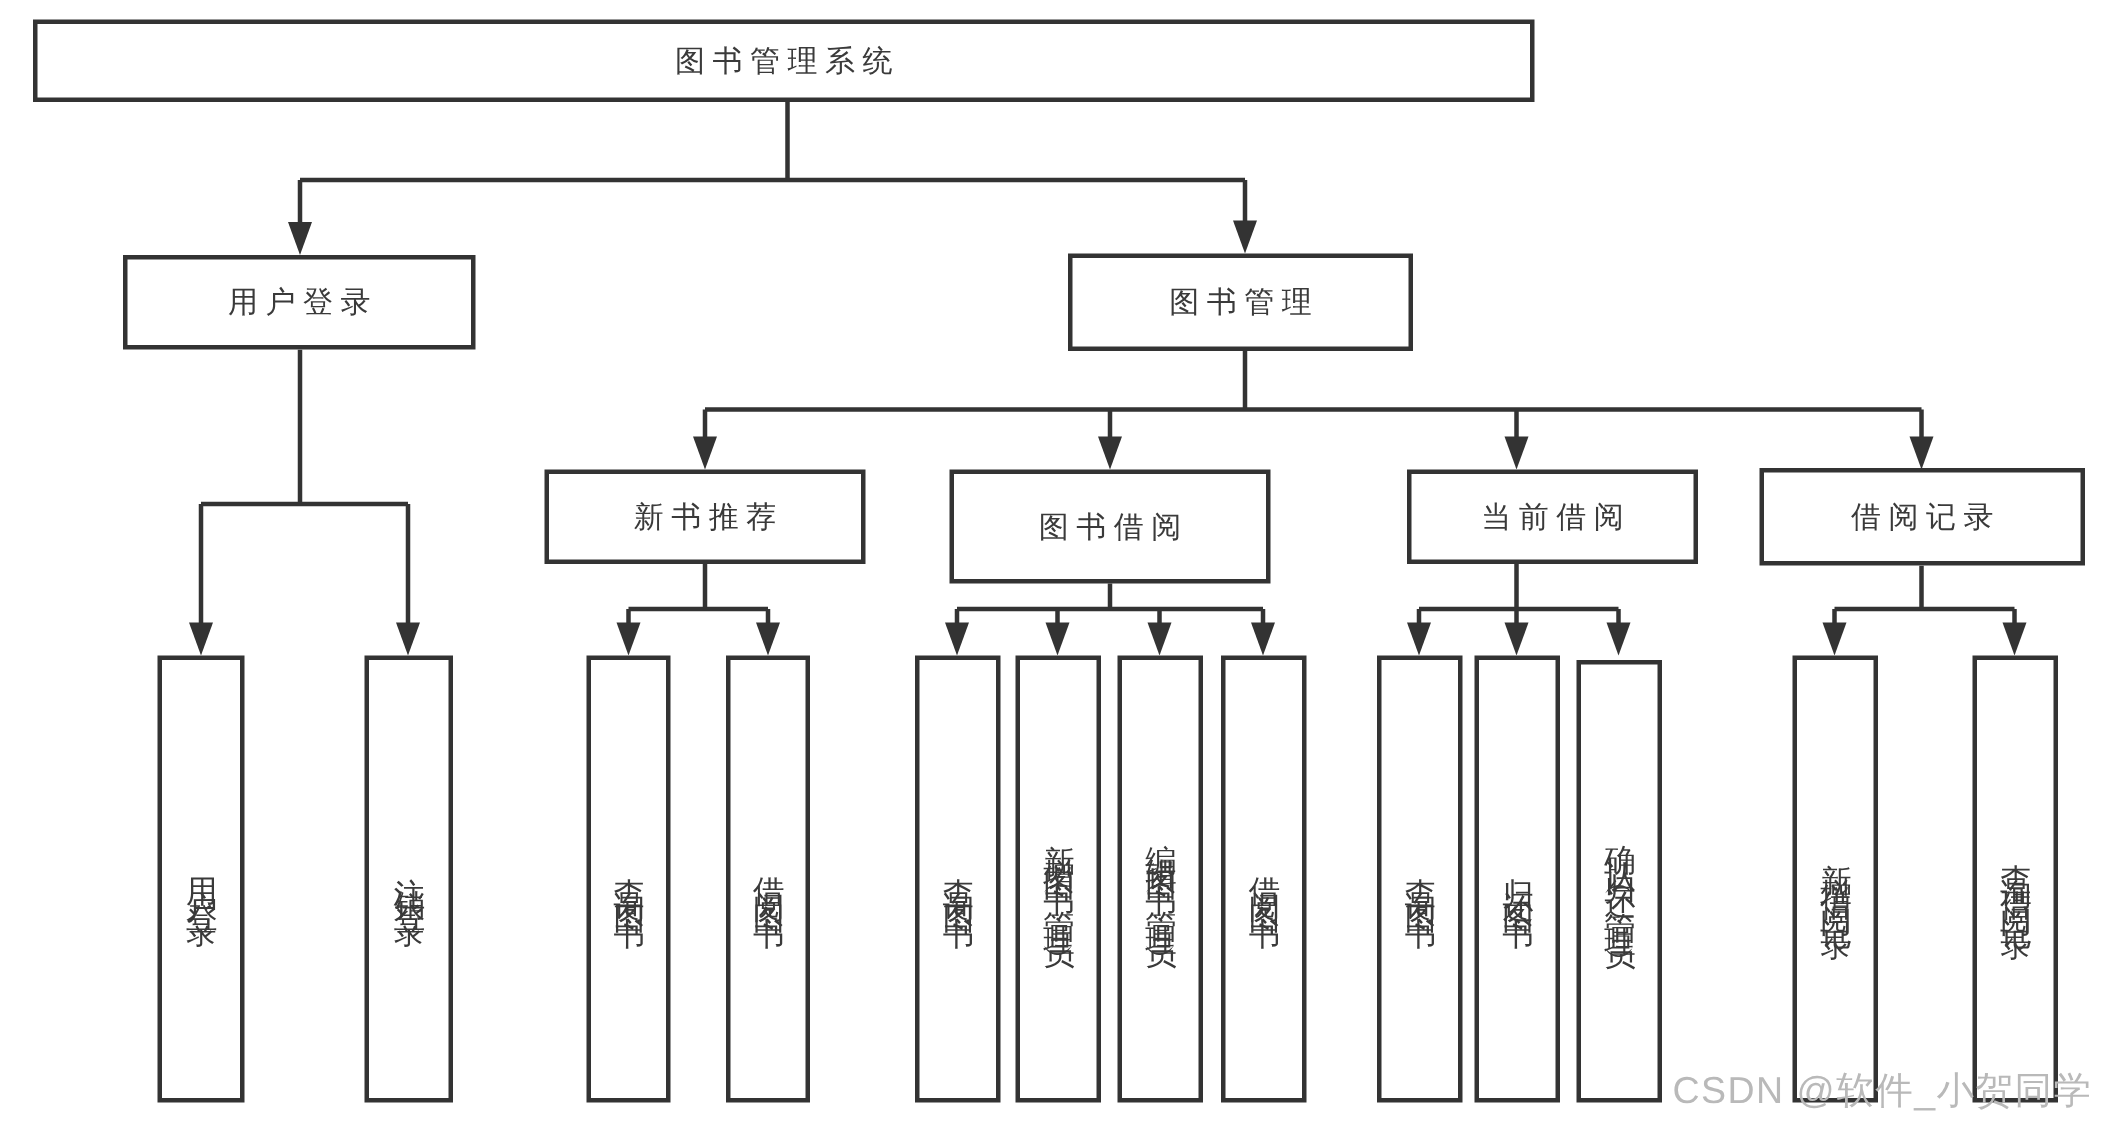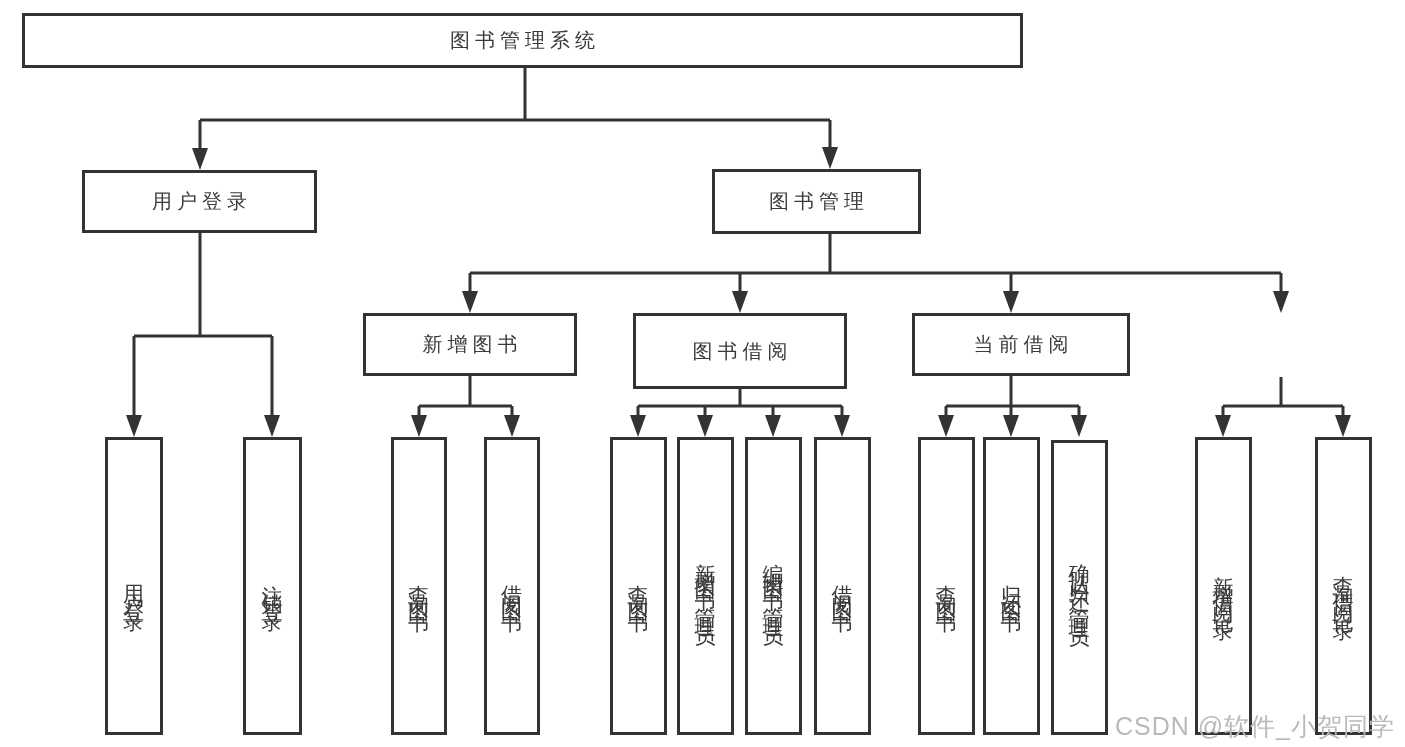--- a/index.html
+++ b/index.html
@@ -75,32 +75,35 @@
     </g>
   </svg>
 
   <div class="box h" style="left:22px;top:13px;width:1001px;height:55px;">
     <span class="lbl">图书管理系统</span>
   </div>
 
   <div class="box h" style="left:82px;top:170px;width:235px;height:63px;">
     <span class="lbl">用户登录</span>
   </div>
-  <div class="box h" style="left:712px;top:169px;width:209px;height:65px;text-align:right;">
+  <div class="box h" style="left:712px;top:169px;width:230px;height:65px;text-align:right;">
     <span class="lbl">图书管理</span>
   </div>
 
   <div class="box h" style="left:363px;top:313px;width:214px;height:63px;">
-    <span class="lbl">新增图书</span>
+    <span class="lbl">新书推荐</span>
   </div>
   <div class="box h" style="left:633px;top:313px;width:214px;height:76px;">
     <span class="lbl">图书借阅</span>
   </div>
-  <div class="box h" style="left:912px;top:313px;width:218px;height:63px;">
+  <div class="box h" style="left:938px;top:313px;width:194px;height:63px;">
     <span class="lbl">当前借阅</span>
+  </div>
+  <div class="box h" style="left:1173px;top:312px;width:217px;height:65px;">
+    <span class="lbl">借阅记录</span>
   </div>
 
   <div class="box v" style="left:105px;top:437px;width:58px;height:298px;">
     <span class="lbl">用户登录</span>
   </div>
   <div class="box v" style="left:243px;top:437px;width:59px;height:298px;">
     <span class="lbl">注销登录</span>
   </div>
 
   <div class="box v" style="left:391px;top:437px;width:56px;height:298px;">

